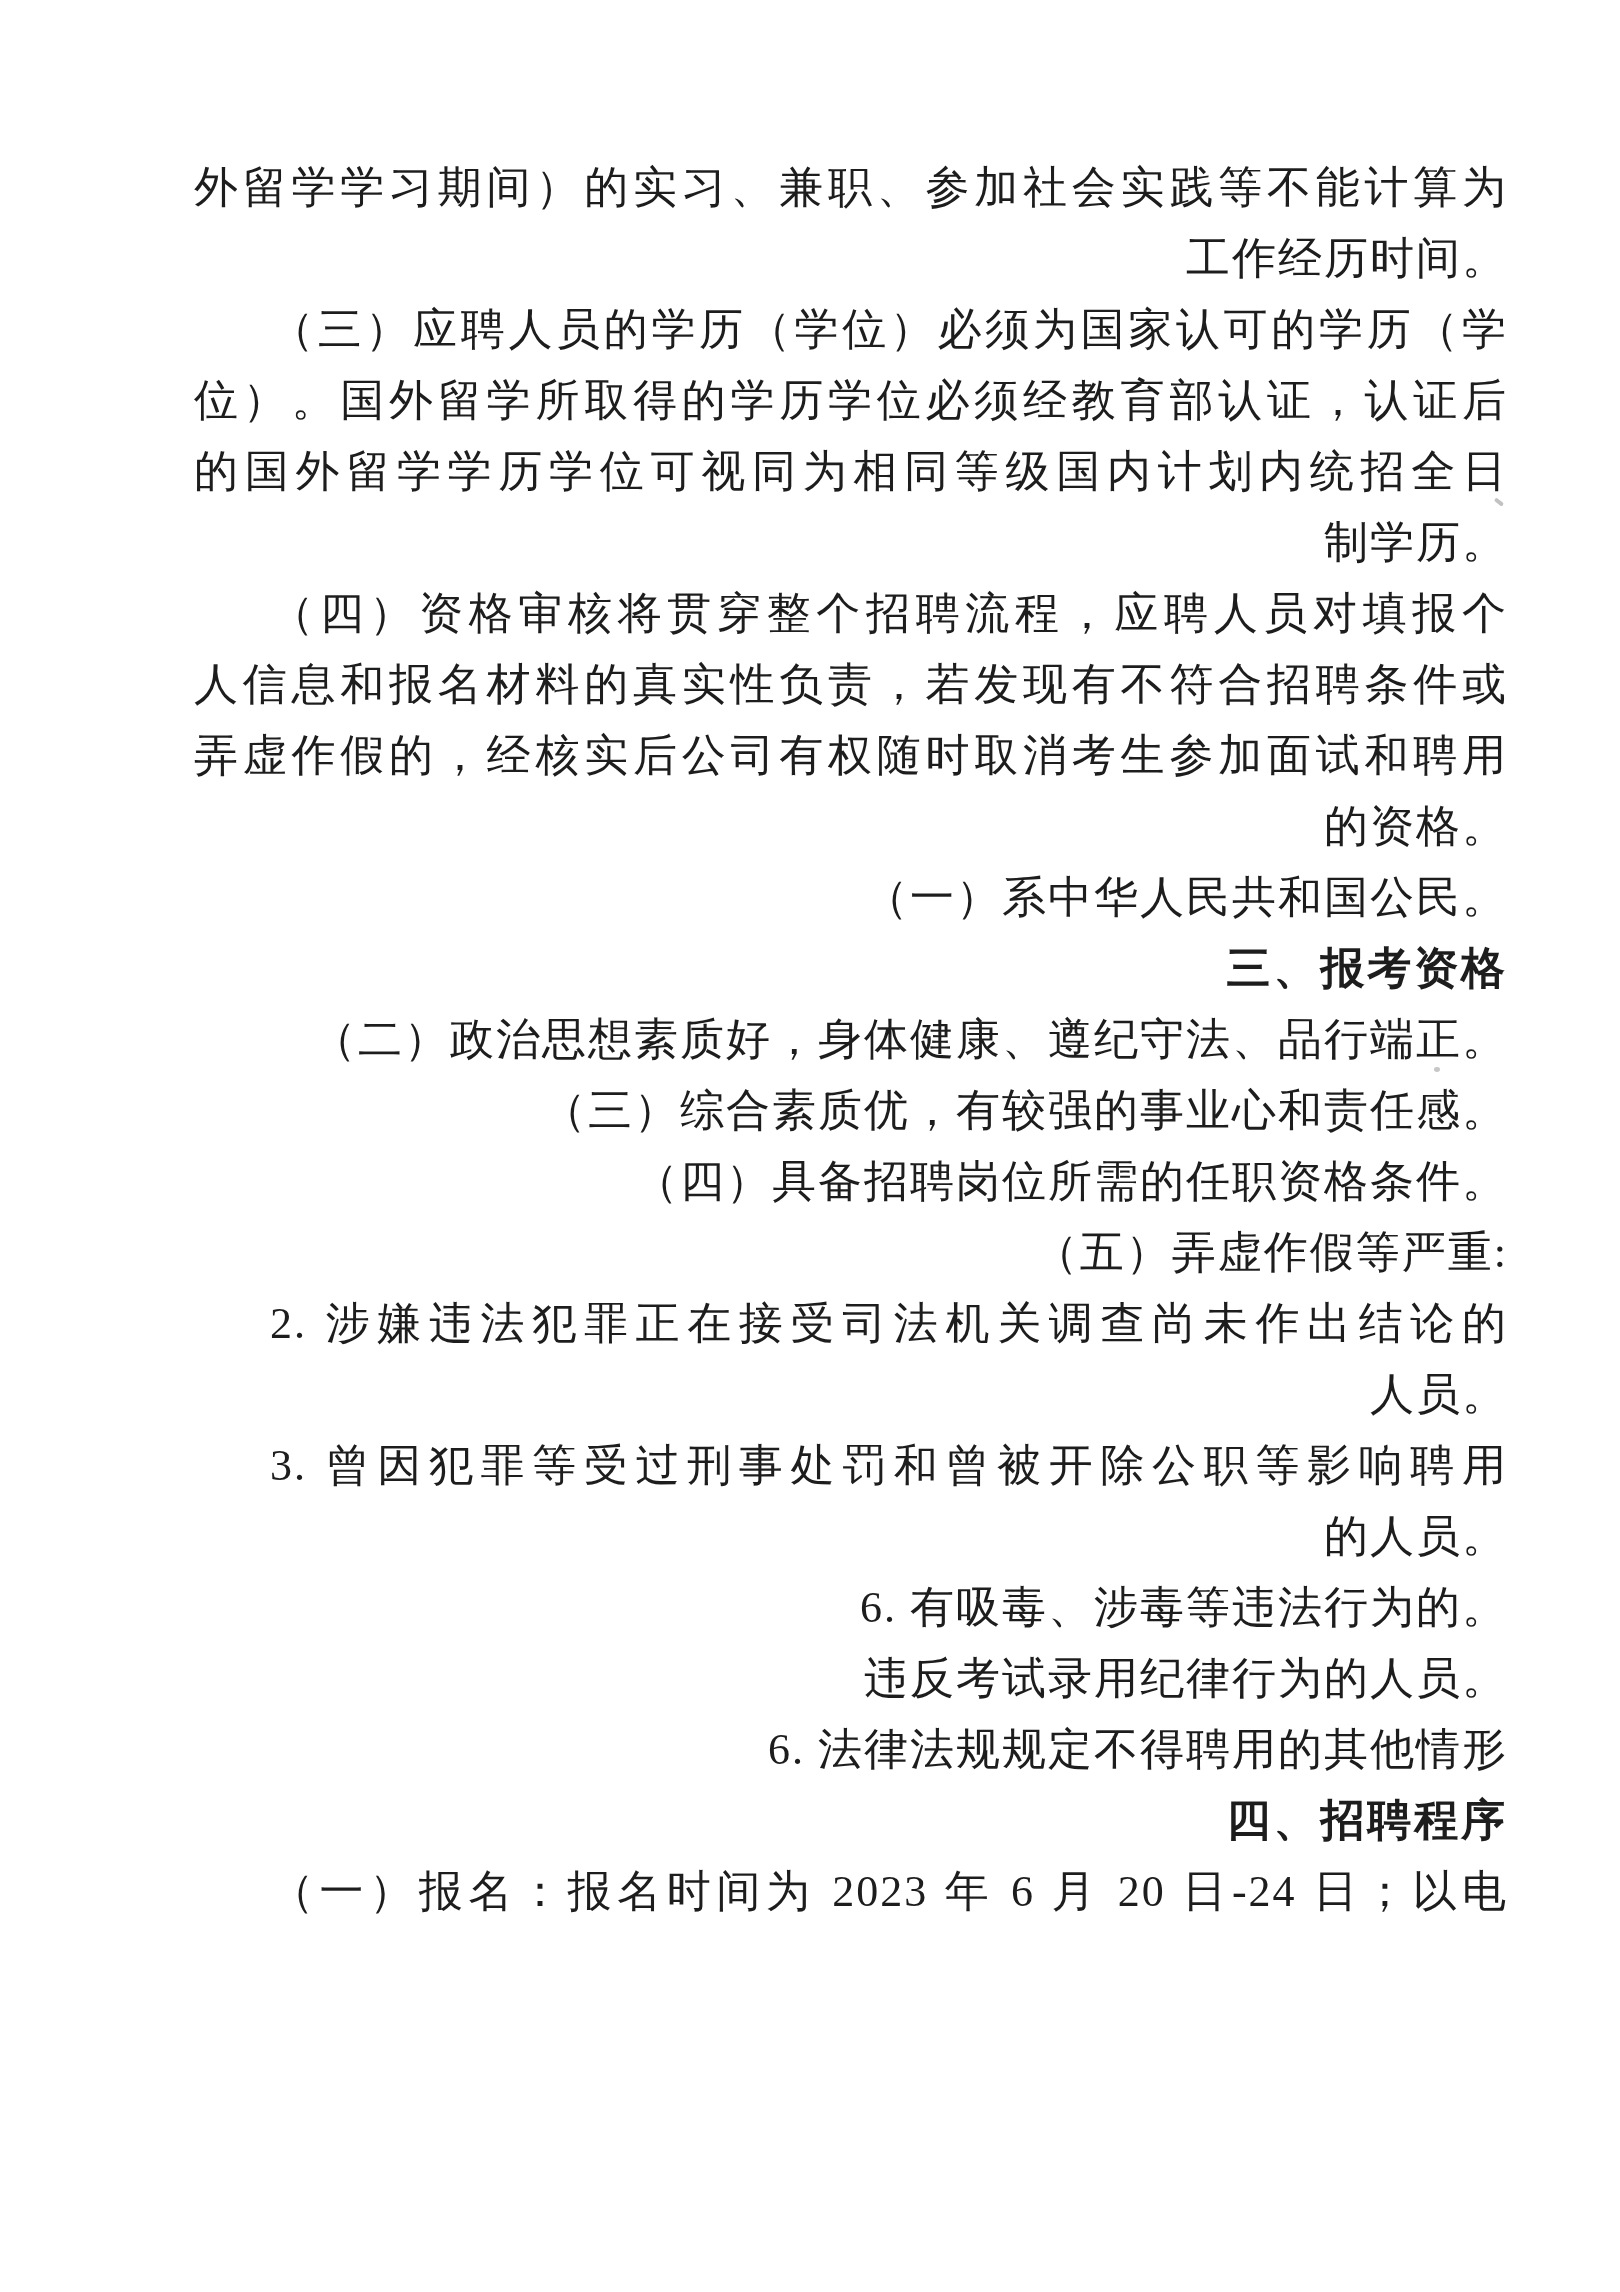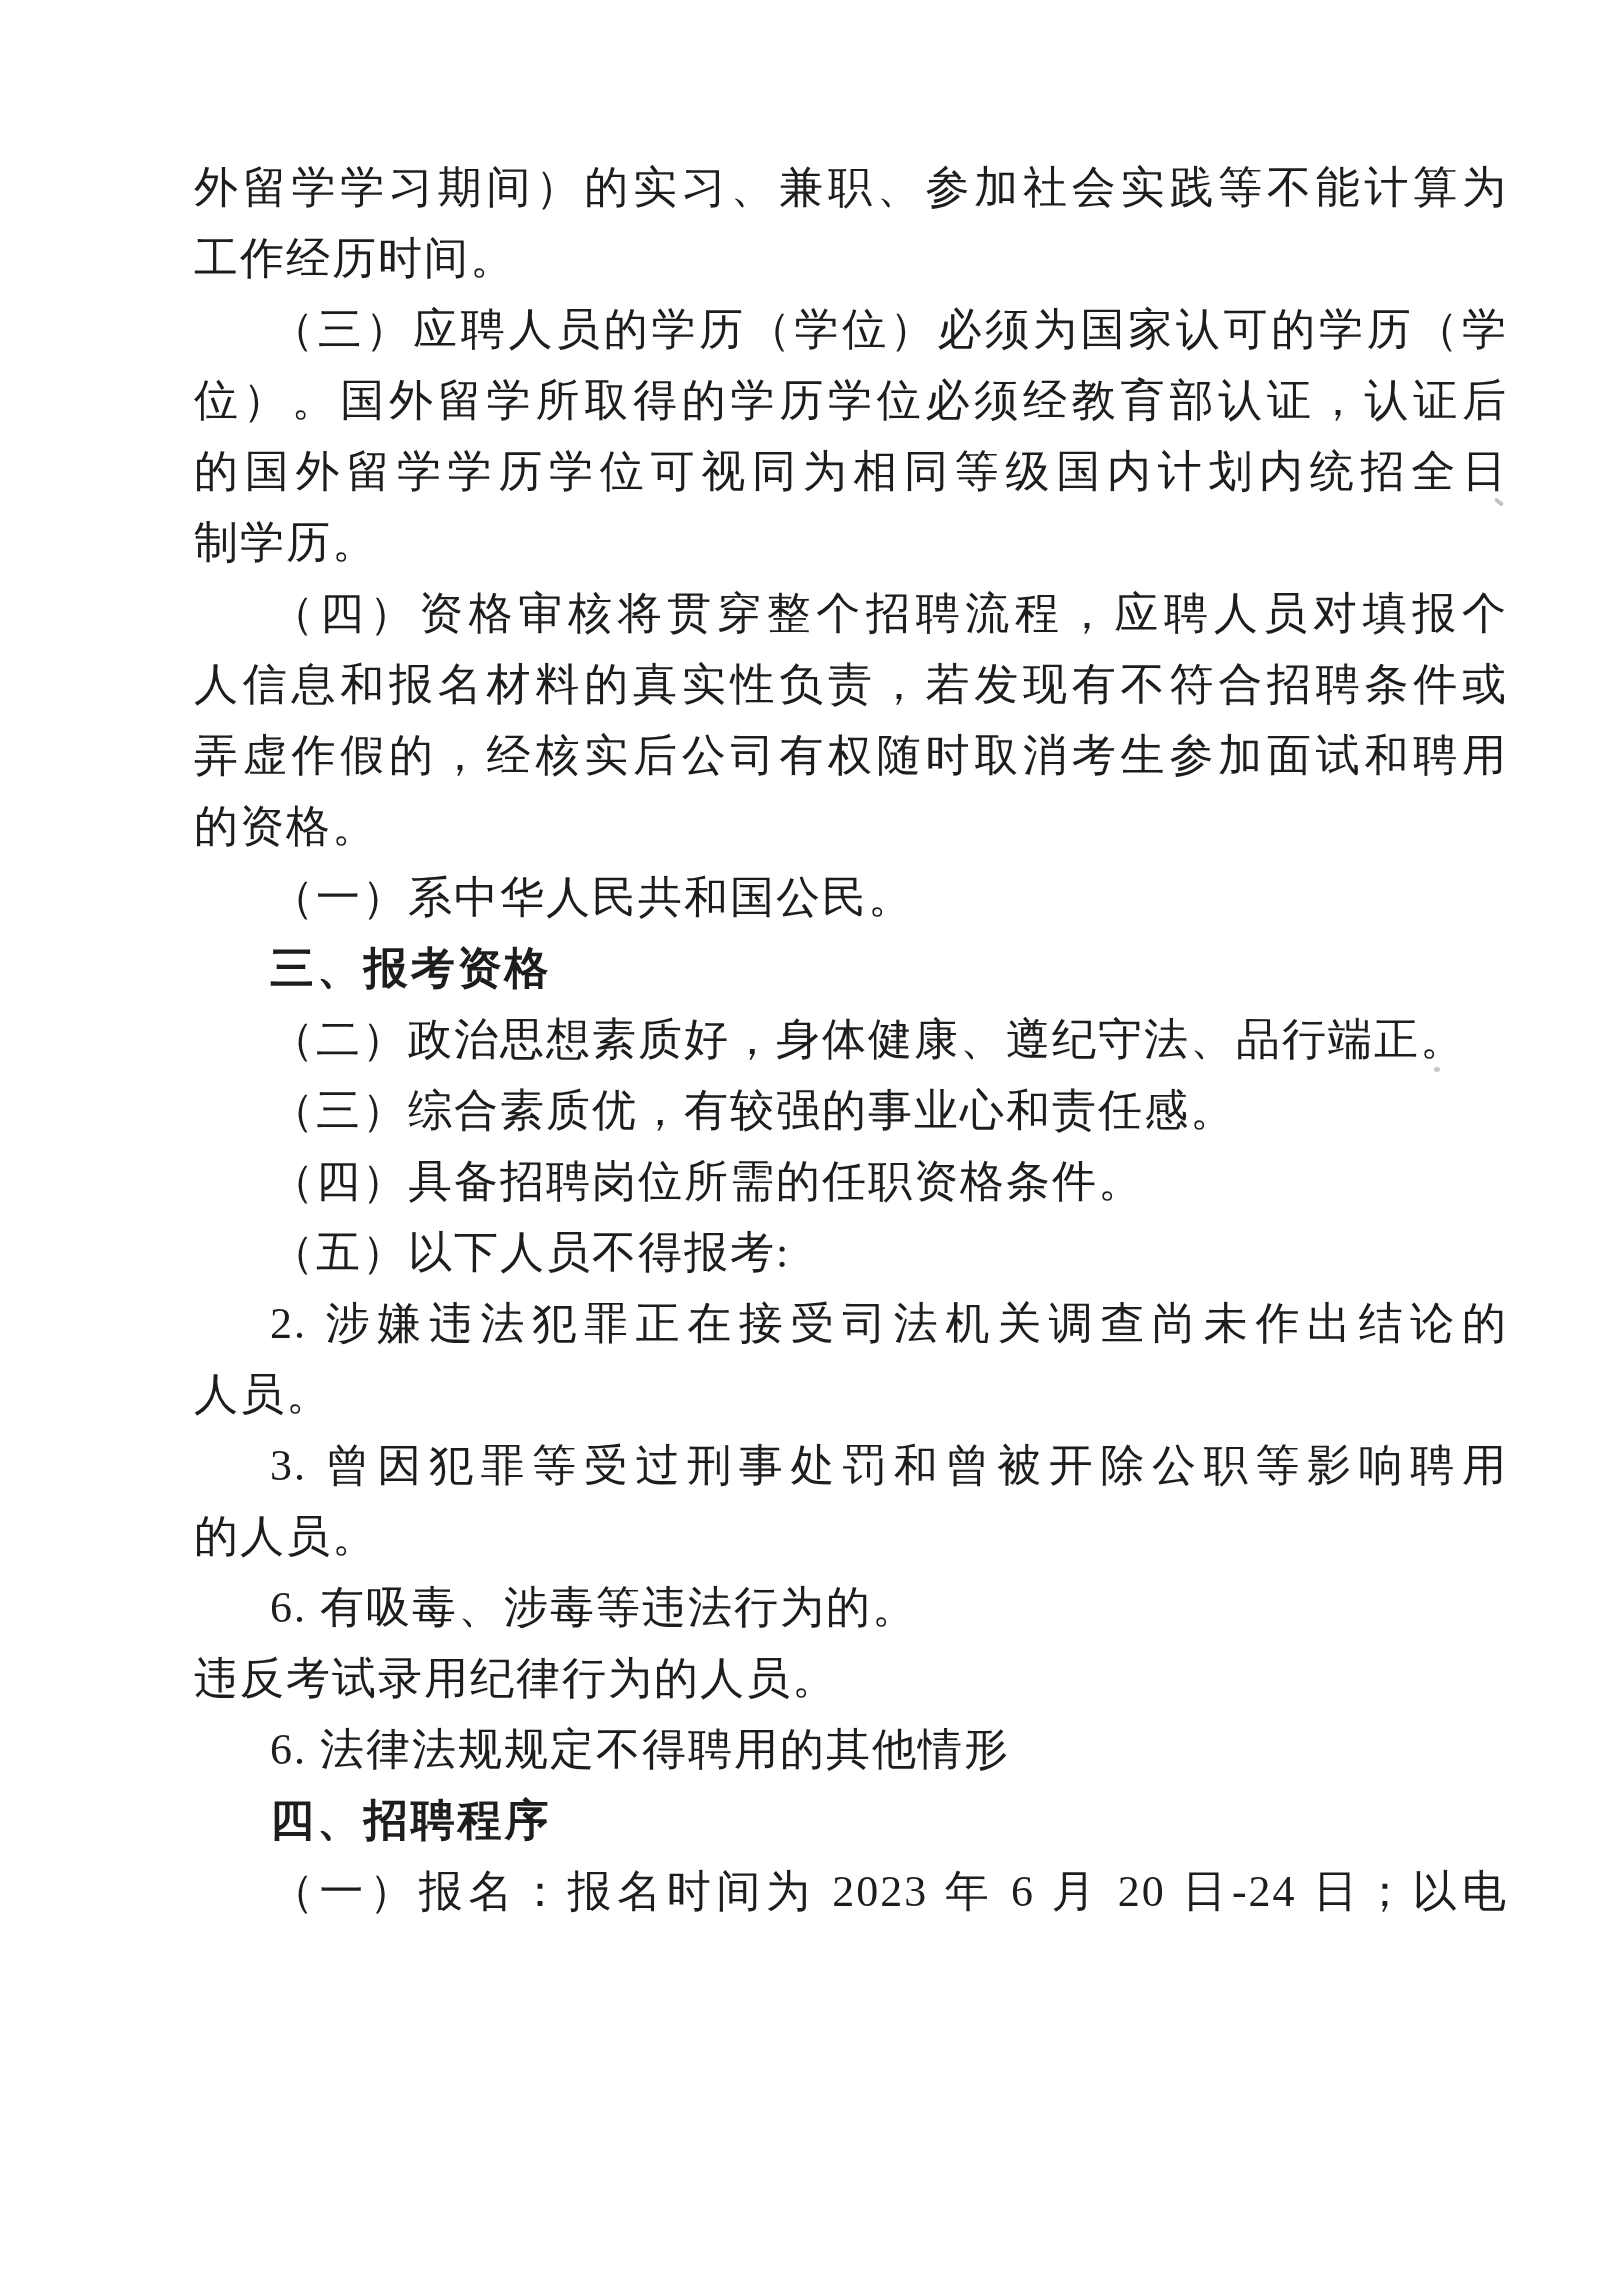--- a/index.html
+++ b/index.html
@@ -19,21 +19,21 @@
     left: 194px;
     top: 152px;
     width: 1314px;
     color: #1d1d1d;
   }
   .line {
     height: 71px;
     line-height: 71px;
     font-size: 44px;
     letter-spacing: 2px;
-    text-align: left;
+    text-align: right;
     white-space: nowrap;
   }
   .line.justify {
     white-space: normal;
     text-align: justify;
     text-align-last: justify;
   }
   .line.indent {
     text-indent: 76px;
     font-family: Liberation Serif, serif;
@@ -76,21 +76,21 @@
     <div class="line">制学历。</div>
     <div class="line indent justify">（四）资格审核将贯穿整个招聘流程，应聘人员对填报个</div>
     <div class="line justify">人信息和报名材料的真实性负责，若发现有不符合招聘条件或</div>
     <div class="line justify">弄虚作假的，经核实后公司有权随时取消考生参加面试和聘用</div>
     <div class="line">的资格。</div>
     <div class="line indent">（一）系中华人民共和国公民。</div>
     <div class="line indent bold">三、报考资格</div>
     <div class="line indent">（二）政治思想素质好，身体健康、遵纪守法、品行端正。</div>
     <div class="line indent">（三）综合素质优，有较强的事业心和责任感。</div>
     <div class="line indent">（四）具备招聘岗位所需的任职资格条件。</div>
-    <div class="line indent">（五）以下人员不得报考:</div>
+    <div class="line indent">（五）弄虚作假等严重:</div>
     <div class="line indent justify">2. 涉嫌违法犯罪正在接受司法机关调查尚未作出结论的</div>
     <div class="line">人员。</div>
     <div class="line indent justify">3. 曾因犯罪等受过刑事处罚和曾被开除公职等影响聘用</div>
     <div class="line">的人员。</div>
     <div class="line indent">6. 有吸毒、涉毒等违法行为的。</div>
     <div class="line">违反考试录用纪律行为的人员。</div>
     <div class="line indent">6. 法律法规规定不得聘用的其他情形</div>
     <div class="line indent bold">四、招聘程序</div>
     <div class="line indent justify">（一）报名：报名时间为 2023 年 6 月 20 日-24 日；以电</div>
   </div>

